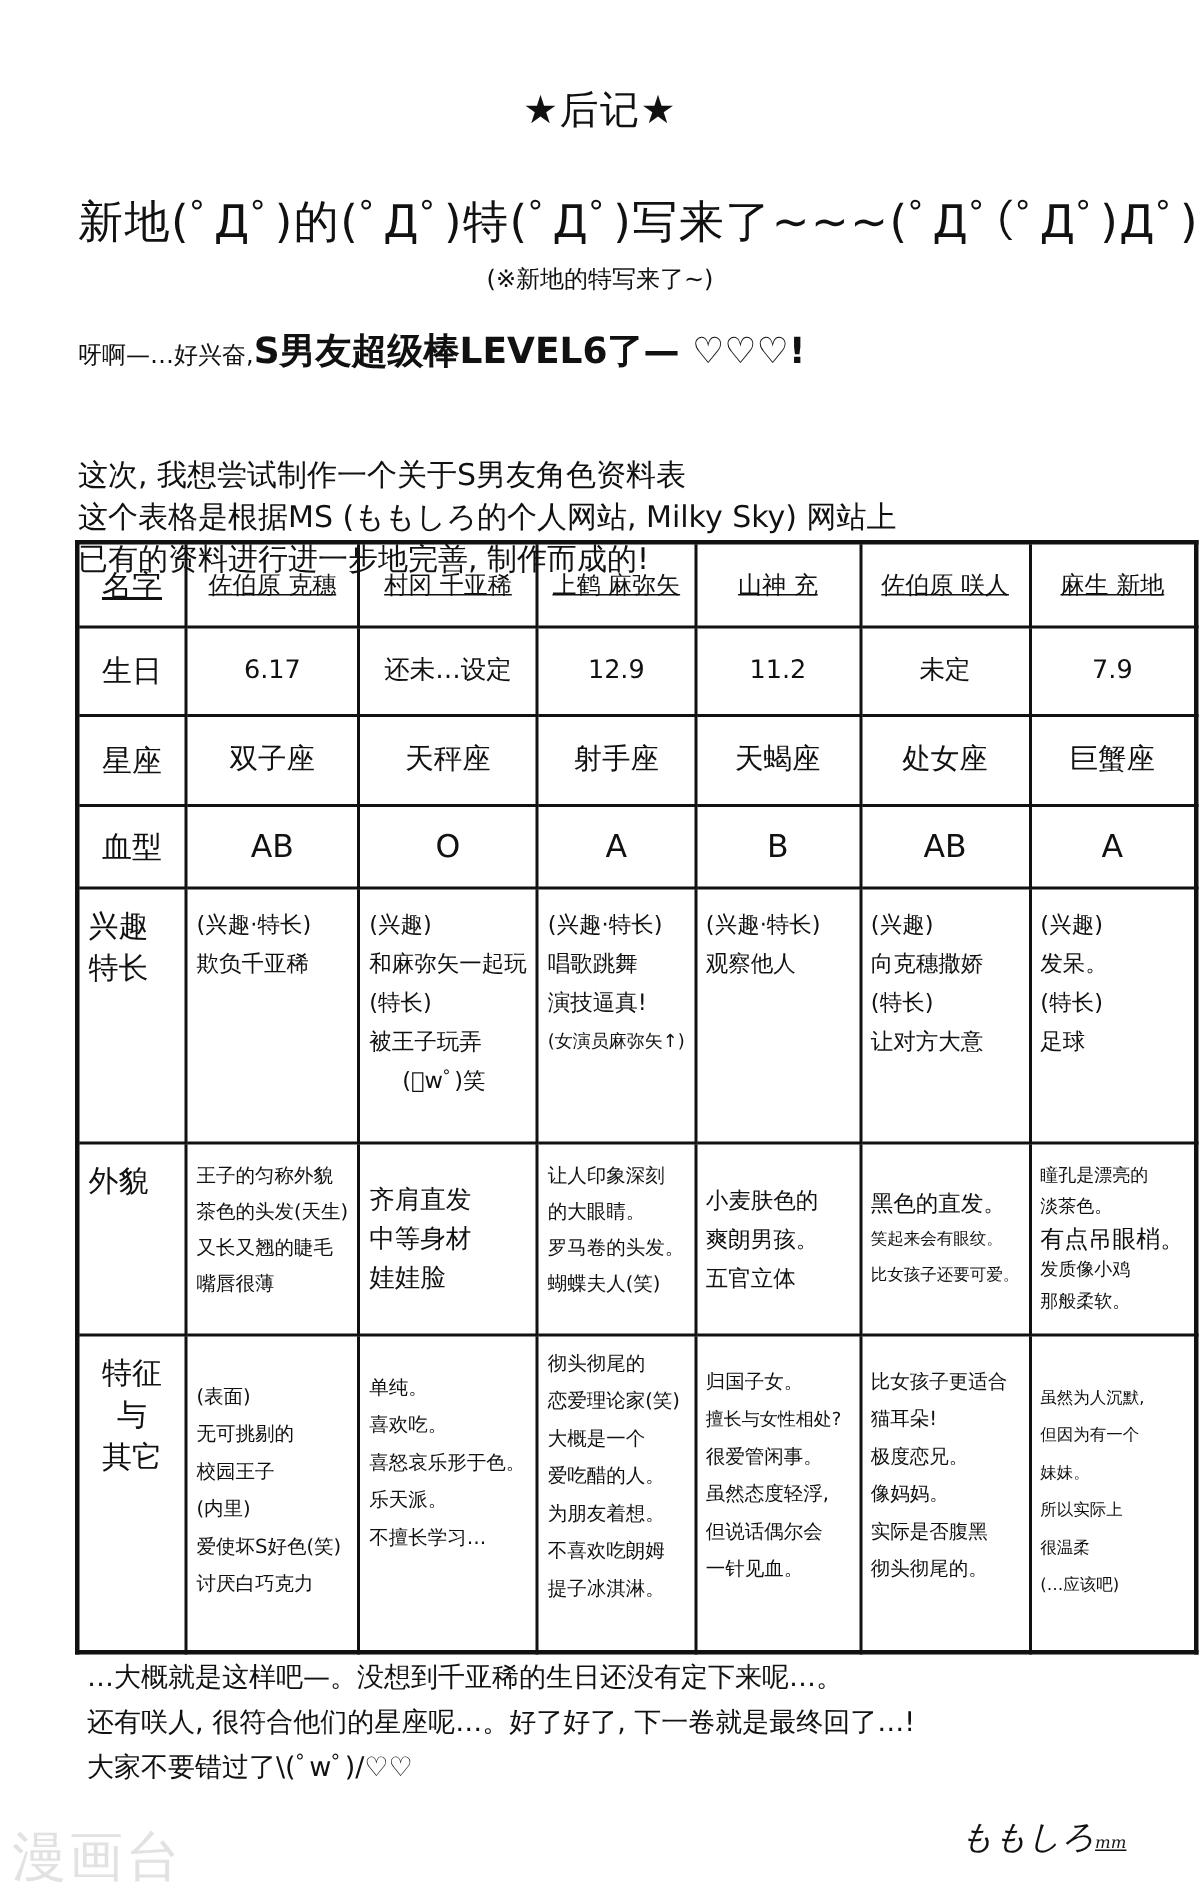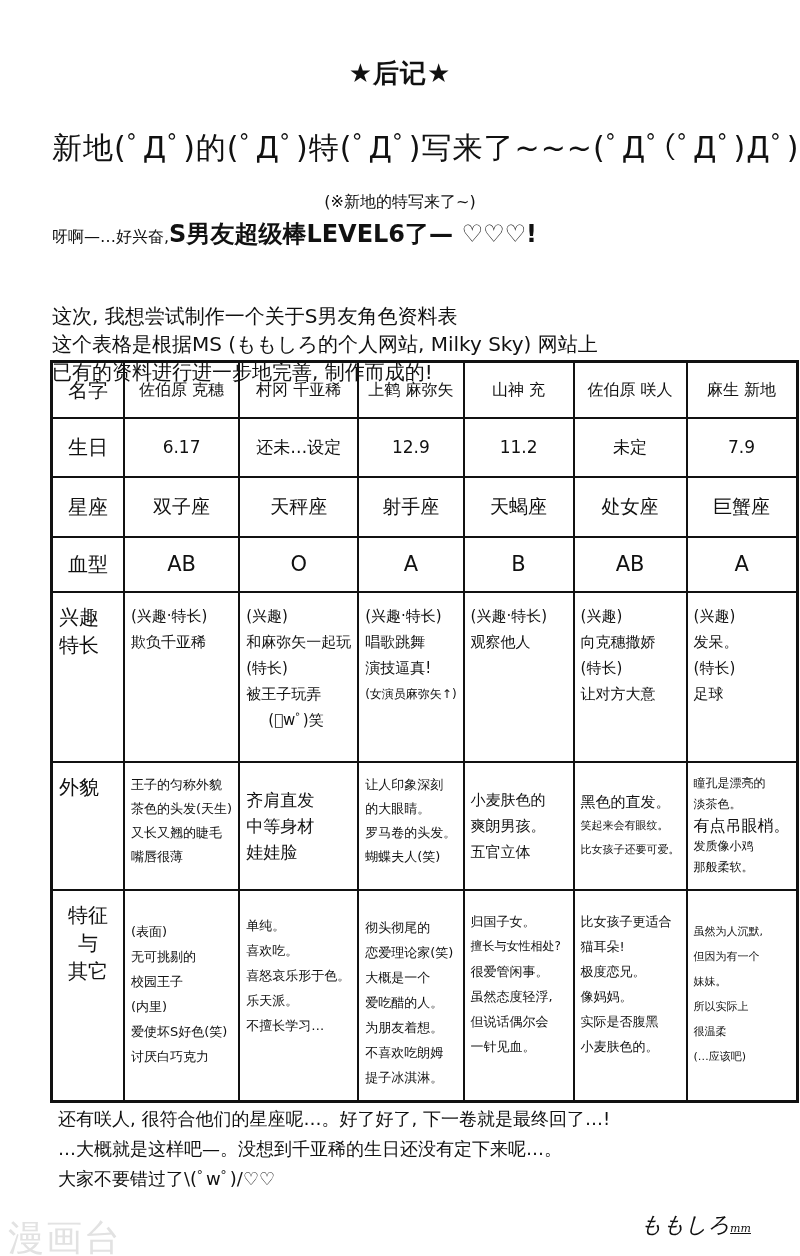--- a/index.html
+++ b/index.html
@@ -3,28 +3,28 @@
   <meta charset="utf-8">
   <style>
     html, body { margin: 0; padding: 0; background: #ffffff; }
     body {
       width: 800px; height: 1256px; position: relative; overflow: hidden;
       font-family: "DejaVu Sans", sans-serif; color: #111;
     }
     .abs { position: absolute; }
     .title {
       left: 0; width: 800px; top: 56px; text-align: center;
-      font-size: 26px; font-weight: bold; letter-spacing: 1px;
+      font-size: 26px; font-weight: normal; letter-spacing: 1px;
     }
     .headline {
       left: 52px; top: 128px; font-size: 30px; letter-spacing: 1px;
       white-space: nowrap;
     }
     .subnote {
-      left: 0; width: 800px; top: 192px; text-align: center; font-size: 16px;
+      left: 0; width: 800px; top: 176px; text-align: center; font-size: 16px;
     }
     .exclaim {
       left: 52px; top: 218px; white-space: nowrap;
     }
     .exclaim .small { font-size: 16px; }
     .exclaim .big { font-size: 24px; font-weight: bold; }
     .intro {
       left: 52px; top: 262px; font-size: 20px; line-height: 28px; white-space: nowrap; margin-top: 40px;
     }
     table.profile {
@@ -40,21 +40,21 @@
     }
     table.profile tr.r-name td, table.profile tr.r-bday td, table.profile tr.r-sign td, table.profile tr.r-blood td { text-align: center; }
     table.profile tr.r-name td.rowlabel, table.profile tr.r-bday td.rowlabel, table.profile tr.r-sign td.rowlabel, table.profile tr.r-blood td.rowlabel { vertical-align: middle; padding-top: 4px; }
     tr.r-name { height: 56px; }
     tr.r-bday { height: 59px; }
     tr.r-sign { height: 60px; }
     tr.r-blood { height: 55px; }
     tr.r-hobby { height: 170px; }
     tr.r-look { height: 128px; }
     tr.r-trait { height: 212px; }
-    tr.r-name td { font-size: 16px; }
+    tr.r-name td { font-size: 16px; text-decoration: underline; }
     tr.r-bday td { font-size: 17px; }
     tr.r-sign td { font-size: 19px; }
     tr.r-blood td { font-size: 21px; }
     tr.r-hobby td, tr.r-look td, tr.r-trait td { vertical-align: top; padding-top: 10px; }
     tr.r-look td.center { vertical-align: middle; padding-top: 4px; font-size: 17px; line-height: 26px; }
     .line { display: block; white-space: nowrap; }
     .hobby-line { display: block; white-space: nowrap; line-height: 26px; font-size: 15px; }
     .trait-line { display: block; white-space: nowrap; line-height: 25px; font-size: 13px; }
     .look-line { display: block; white-space: nowrap; line-height: 24px; font-size: 13px; }
     .footer {
@@ -220,21 +220,21 @@
       <span class="trait-line">爱使坏S好色(笑)</span>
       <span class="trait-line">讨厌白巧克力</span>
     </td>
     <td style="padding-top:22px">
       <span class="trait-line">单纯。</span>
       <span class="trait-line">喜欢吃。</span>
       <span class="trait-line">喜怒哀乐形于色。</span>
       <span class="trait-line">乐天派。</span>
       <span class="trait-line">不擅长学习…</span>
     </td>
-    <td style="padding-top:24px">
+    <td style="padding-top:6px">
       <span class="trait-line">彻头彻尾的</span>
       <span class="trait-line">恋爱理论家(笑)</span>
       <span class="trait-line">大概是一个</span>
       <span class="trait-line">爱吃醋的人。</span>
       <span class="trait-line">为朋友着想。</span>
       <span class="trait-line">不喜欢吃朗姆</span>
       <span class="trait-line">提子冰淇淋。</span>
     </td>
     <td style="padding-top:18px">
       <span class="trait-line">归国子女。</span>
@@ -243,37 +243,37 @@
       <span class="trait-line">虽然态度轻浮,</span>
       <span class="trait-line">但说话偶尔会</span>
       <span class="trait-line">一针见血。</span>
     </td>
     <td style="padding-top:18px">
       <span class="trait-line">比女孩子更适合</span>
       <span class="trait-line">猫耳朵!</span>
       <span class="trait-line">极度恋兄。</span>
       <span class="trait-line">像妈妈。</span>
       <span class="trait-line">实际是否腹黑</span>
-      <span class="trait-line">小麦肤色的。</span>
+      <span class="trait-line">彻头彻尾的。</span>
     </td>
     <td style="padding-top:28px">
       <span class="trait-line" style="font-size:11px">虽然为人沉默,</span>
       <span class="trait-line" style="font-size:11px">但因为有一个</span>
       <span class="trait-line" style="font-size:11px">妹妹。</span>
       <span class="trait-line" style="font-size:11px">所以实际上</span>
       <span class="trait-line" style="font-size:11px">很温柔</span>
       <span class="trait-line" style="font-size:11px">(…应该吧)</span>
     </td>
   </tr>
 </tbody>
   </table>
 
 <div class="abs footer">
+  <span class="line">…大概就是这样吧—。没想到千亚稀的生日还没有定下来呢…。</span>
   <span class="line">还有咲人, 很符合他们的星座呢…。好了好了, 下一卷就是最终回了…!</span>
-  <span class="line">…大概就是这样吧—。没想到千亚稀的生日还没有定下来呢…。</span>
   <span class="line">大家不要错过了\(ﾟwﾟ)/♡♡</span>
 </div>
 
 <div class="abs signature">
   <span>ももしろ</span><small>mm</small>
 </div>
 
 <div class="abs watermark">漫画台</div>
 
 </body></html>

